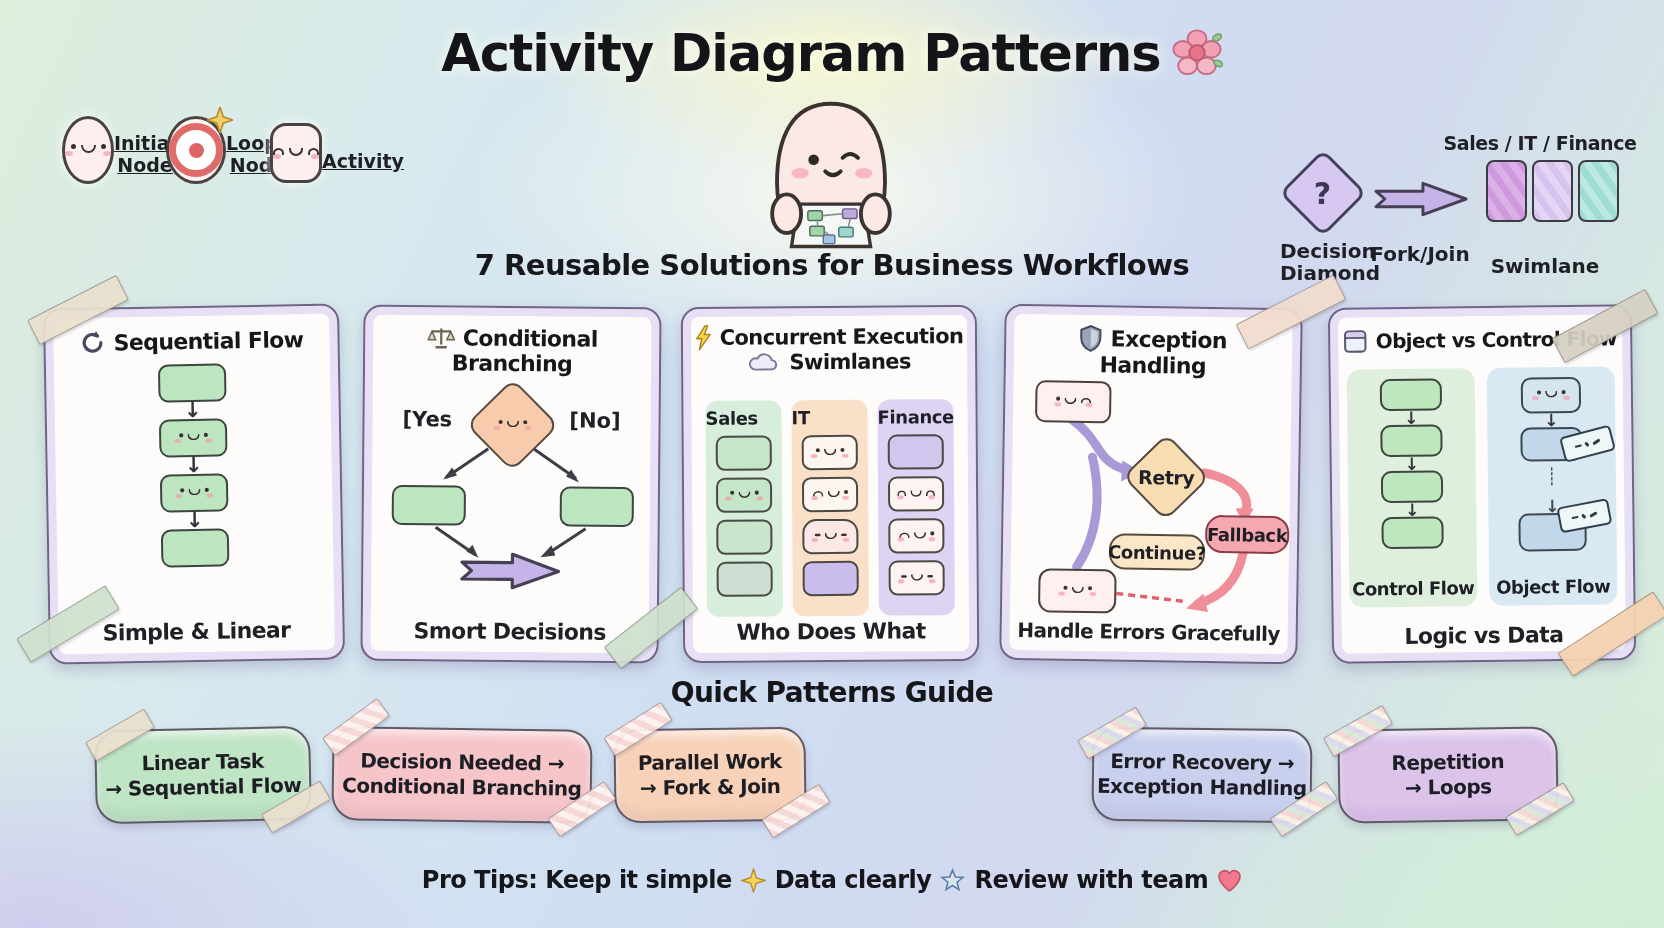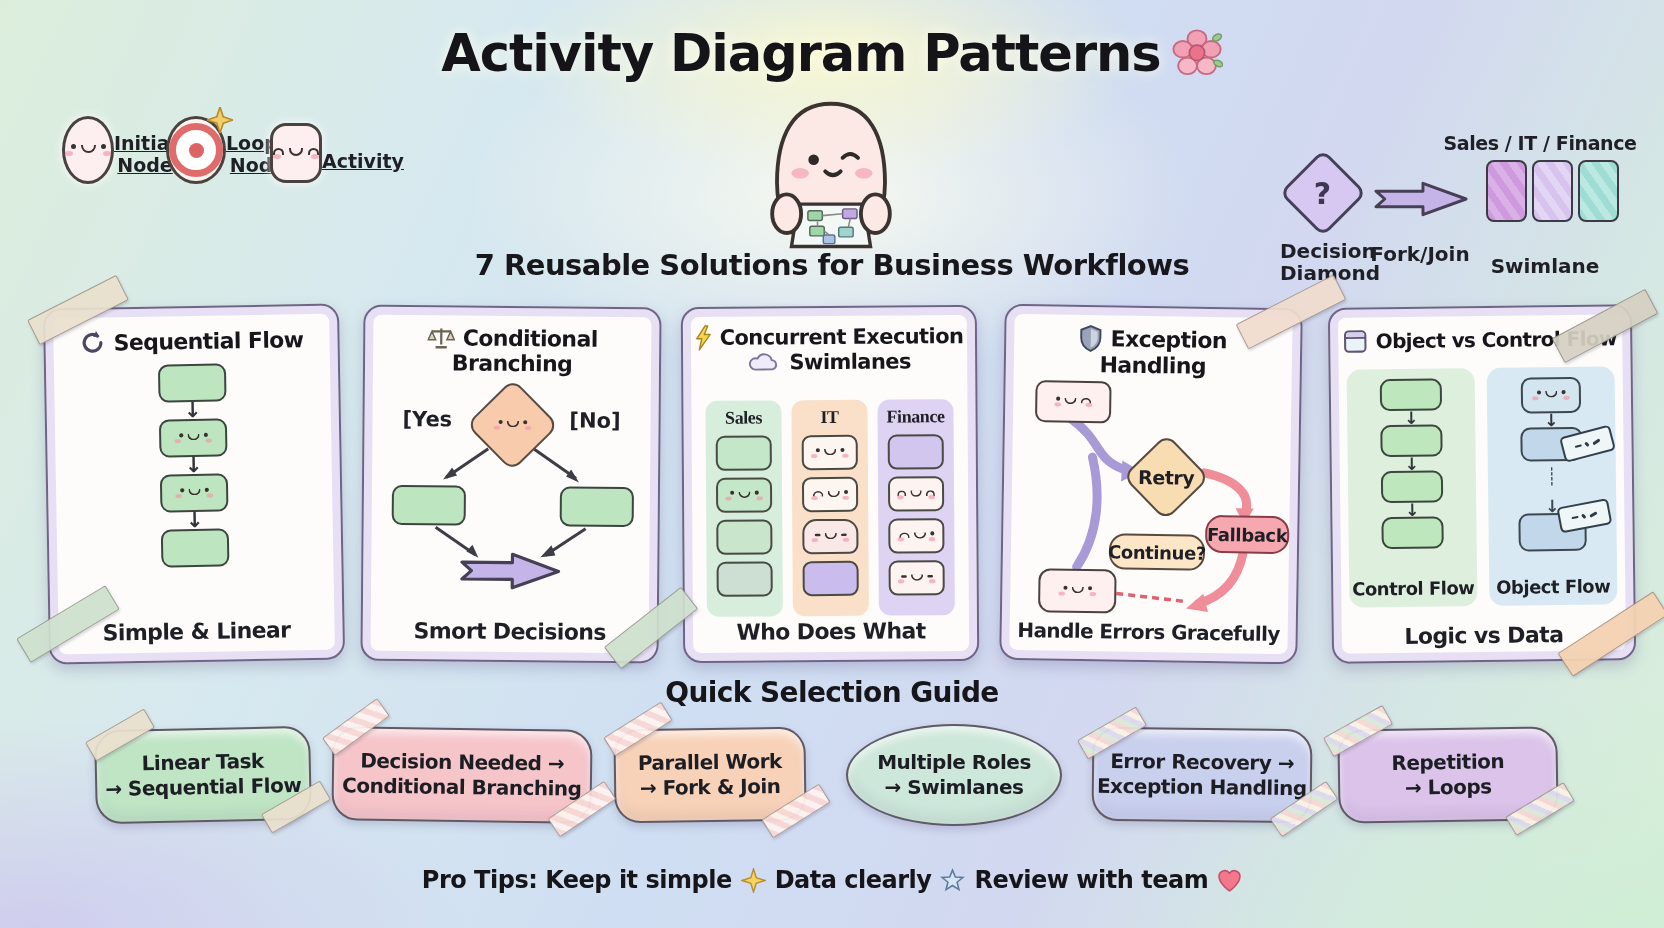--- a/index.html
+++ b/index.html
@@ -60,21 +60,21 @@
   .card-caption{position:absolute;left:0;right:0;bottom:16px;text-align:center;font-size:20px;letter-spacing:-.6px;white-space:nowrap;}
   .node{display:flex;align-items:center;justify-content:center;border:2.5px solid #3c463e;border-radius:10px;background:#bce5c0;}
   .varrow{font-size:21px;line-height:17px;color:#33333b;text-align:center;}
   .flowcol{display:flex;flex-direction:column;align-items:center;}
 
   .diamond{position:absolute;transform:rotate(45deg);border:2.5px solid #564a42;border-radius:12px;
     display:flex;align-items:center;justify-content:center;}
   .diamond .inner{transform:rotate(-45deg);display:flex;flex-direction:column;align-items:center;}
 
   .lane{border-radius:12px;padding-top:4px;}
-  .lane-title{text-align:center;font-size:18px;letter-spacing:-.4px;margin:3px 0 4px;font-family:Liberation Serif, serif;}
+  .lane-title{font-size:18px;letter-spacing:-.4px;margin:3px 0 4px;}
   .lane .blk{width:52px;height:31px;border:2.5px solid #4a4a44;border-radius:9px;margin:7px auto 0;
     display:flex;align-items:center;justify-content:center;}
 
   .pill-label{display:flex;align-items:center;justify-content:center;border:2.5px solid #5a4a46;font-size:18px;letter-spacing:-.4px;}
 
   .subpanel{border-radius:14px;display:flex;flex-direction:column;align-items:center;position:relative;}
   .subpanel .plabel{position:absolute;bottom:8px;left:0;right:0;text-align:center;font-size:18px;letter-spacing:-.5px;white-space:nowrap;}
   .tag{position:absolute;width:48px;height:22px;background:#eff6f8;border:2.5px solid #31404a;border-radius:5px;
     display:flex;align-items:center;justify-content:center;gap:3px;}
   .tag i{display:block;width:7px;height:2.5px;background:#2d3a44;border-radius:2px;}
@@ -447,30 +447,28 @@
     <div class="card-caption" style="font-size:22px;bottom:12px;">Logic vs Data</div>
   </div>
 
   <div class="tape" style="left:28px;top:296px;width:98px;transform:rotate(-27deg);"></div>
   <div class="tape green" style="left:16px;top:610px;width:102px;transform:rotate(-31deg);"></div>
   <div class="tape green" style="left:602px;top:614px;width:96px;transform:rotate(-38deg);"></div>
   <div class="tape" style="left:1236px;top:298px;width:108px;transform:rotate(-27deg);background:rgba(240,219,206,.93);"></div>
   <div class="tape gray" style="left:1552px;top:312px;width:104px;transform:rotate(-28deg);"></div>
   <div class="tape peach" style="left:1556px;top:620px;width:112px;transform:rotate(-33deg);"></div>
 
-  <div class="abs ctr guide-title">Quick Selection Guide</div>
+  <div class="abs ctr guide-title">Quick Patterns Guide</div>
 
   <div class="pill pre" style="left:95px;width:212px;background:#bfe5c5;transform:rotate(-1.2deg);">Linear Task
 → Sequential Flow</div>
   <div class="pill pre" style="left:332px;width:256px;background:#f6c5ca;transform:rotate(.8deg);">Decision Needed →
 Conditional Branching</div>
   <div class="pill pre" style="left:614px;width:188px;background:#f8d2b8;transform:rotate(-.8deg);">Parallel Work
 → Fork &amp; Join</div>
-  <div class="pill pre" style="left:846px;width:212px;height:98px;top:724px;background:#cde7da;border-radius:50%;">Multiple Roles
-→ Swimlanes</div>
   <div class="pill pre" style="left:1092px;width:216px;background:#c9d0ee;transform:rotate(.7deg);">Error Recovery →
 Exception Handling</div>
   <div class="pill pre" style="left:1338px;width:216px;background:#dbc3ea;transform:rotate(-.9deg);">Repetition
 → Loops</div>
 
   <div class="tape sm" style="left:86px;top:724px;width:66px;transform:rotate(-30deg);"></div>
   <div class="tape sm" style="left:262px;top:796px;width:66px;transform:rotate(-30deg);"></div>
   <div class="tape sm pinkstripe" style="left:322px;top:716px;width:66px;transform:rotate(-36deg);"></div>
   <div class="tape sm pinkstripe" style="left:548px;top:798px;width:66px;transform:rotate(-34deg);"></div>
   <div class="tape sm pinkstripe" style="left:604px;top:718px;width:66px;transform:rotate(-32deg);"></div>

